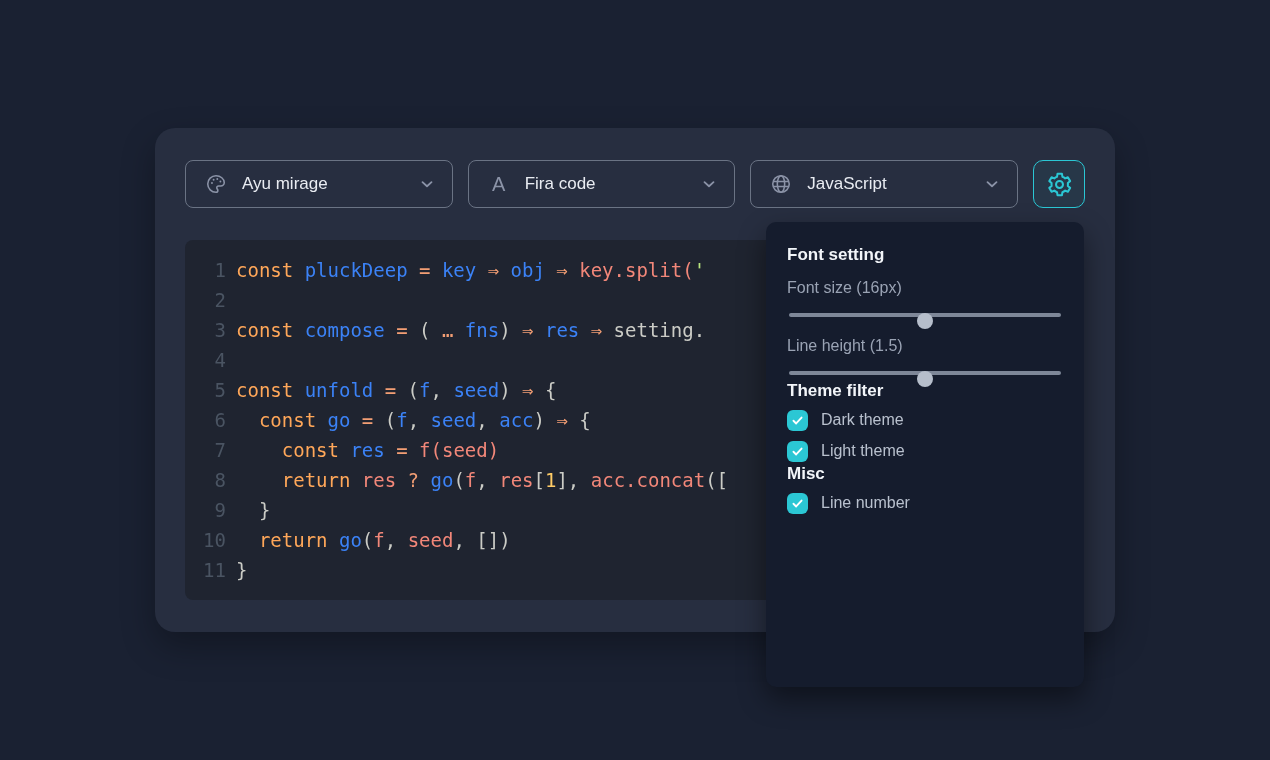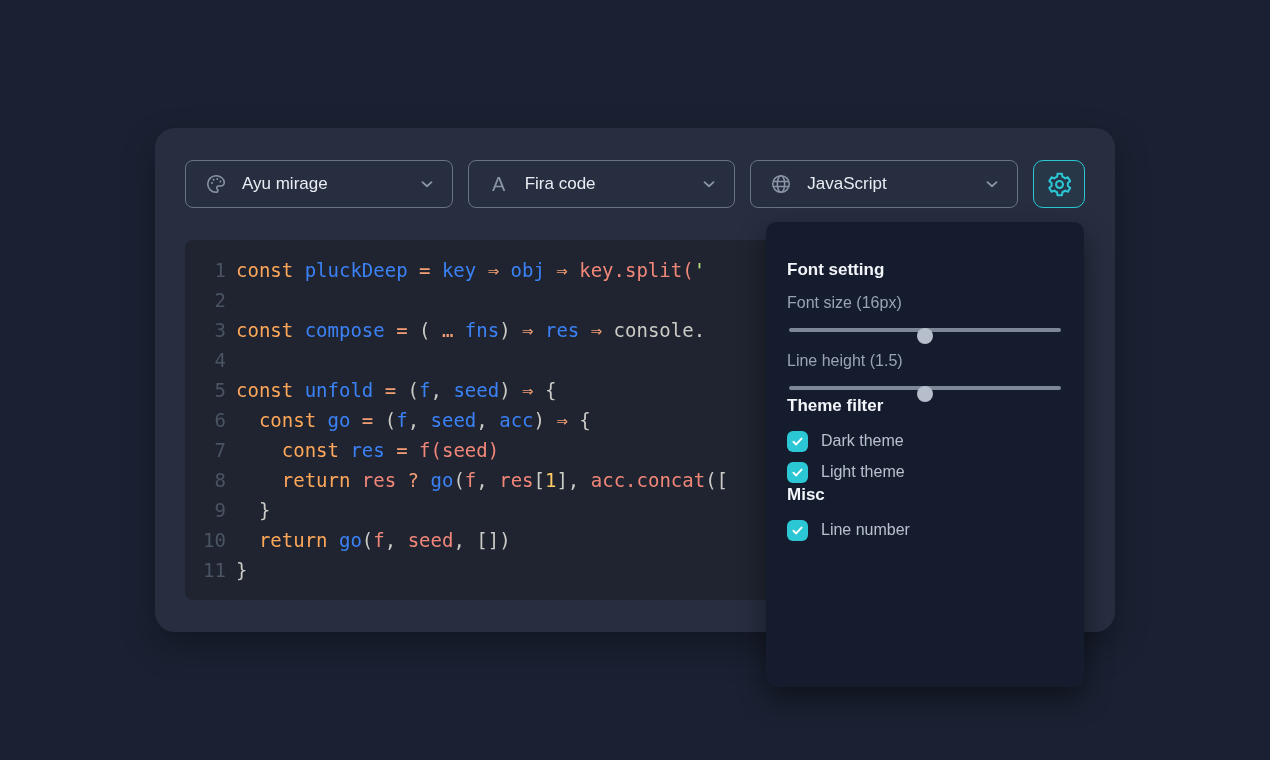--- a/index.html
+++ b/index.html
@@ -49,32 +49,32 @@
   .tk-k { color:#ffa759;text-align:center; }
   .tk-d { color:#3b82f6; }
   .tk-o { color:#f29e74; }
   .tk-p { color:#cbccc6; }
   .tk-v { color:#f28779; }
   .tk-n { color:#ffcc66; }
   .tk-s { color:#bae67e; }
   
   .popup {
     position:absolute; left:766px; top:222px; width:318px; height:465px;
-    background:#151c2d; border-radius:10px; padding:36px 21px 0 21px;
+    background:#151c2d; border-radius:10px; padding:21px 21px 0 21px;
     box-shadow:0 12px 28px rgba(0,0,0,.45); z-index:10;
   }
   .p-head { font-size:17px; font-weight:bold; color:#f2f5f9; }
   .p-head.mt1 { margin-top:2px; }
   .p-head.mt2 { }
   .p-head.mt3 { margin-top:2px; }
   .p-label { font-size:16px; color:#9aa3b4; margin-top:14px; }
   .slider { position:relative; height:16px; margin-top:10px; cursor:pointer; }
   .track { position:absolute; left:2px; right:2px; top:6px; height:4px; background:#7e8798; border-radius:2px; }
   .thumb { position:absolute; top:8px; width:16px; height:16px; border-radius:50%; background:#b6becb; transform:translate(-50%,-50%); }
-  .chk-row { display:flex; align-items:center; gap:13px; height:22px; margin-top:14px; cursor:pointer; }
+  .chk-row { display:flex; align-items:center; gap:13px; height:22px; margin-top:8px; cursor:pointer; }
   .chk-row + .chk-row { margin-top:9px; }
   .chk-box { width:21px; height:21px; border-radius:6px; background:#2bc7d4; display:flex; align-items:center; justify-content:center; flex:none; }
   .chk-box svg { width:13px; height:13px; }
   .chk-label { font-size:16px; color:#b9c1ce; }
 </style>
 </head>
 <body>
 
 <div class="card">
 
@@ -140,21 +140,21 @@
         <div class="line">
           <span class="ln">1</span>
           <span class="lt"><span class="tk-k">const </span><span class="tk-d">pluckDeep</span><span class="tk-o"> = </span><span class="tk-d">key</span><span class="tk-o"> ⇒ </span><span class="tk-d">obj</span><span class="tk-o"> ⇒ </span><span class="tk-v">key.split(</span><span class="tk-s">'</span></span>
         </div>
         <div class="line">
           <span class="ln">2</span>
           <span class="lt"></span>
         </div>
         <div class="line">
           <span class="ln">3</span>
-          <span class="lt"><span class="tk-k">const </span><span class="tk-d">compose</span><span class="tk-o"> = </span><span class="tk-p">(</span><span class="tk-o"> … </span><span class="tk-d">fns</span><span class="tk-p">)</span><span class="tk-o"> ⇒ </span><span class="tk-d">res</span><span class="tk-o"> ⇒ </span><span class="tk-p">console.</span></span>
+          <span class="lt"><span class="tk-k">const </span><span class="tk-d">compose</span><span class="tk-o"> = </span><span class="tk-p">(</span><span class="tk-o"> … </span><span class="tk-d">fns</span><span class="tk-p">)</span><span class="tk-o"> ⇒ </span><span class="tk-d">res</span><span class="tk-o"> ⇒ </span><span class="tk-p">setting.</span></span>
         </div>
         <div class="line">
           <span class="ln">4</span>
           <span class="lt"></span>
         </div>
         <div class="line">
           <span class="ln">5</span>
           <span class="lt"><span class="tk-k">const </span><span class="tk-d">unfold</span><span class="tk-o"> = </span><span class="tk-p">(</span><span class="tk-d">f</span><span class="tk-p">, </span><span class="tk-d">seed</span><span class="tk-p">)</span><span class="tk-o"> ⇒ </span><span class="tk-p">{</span></span>
         </div>
         <div class="line">

